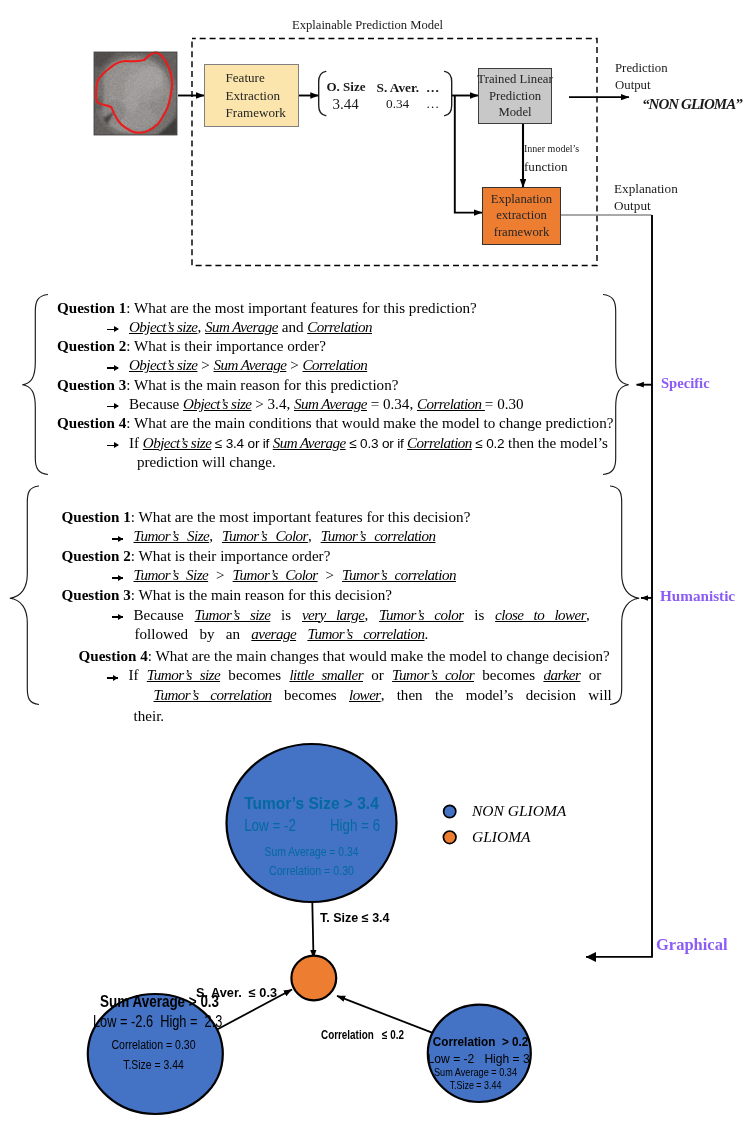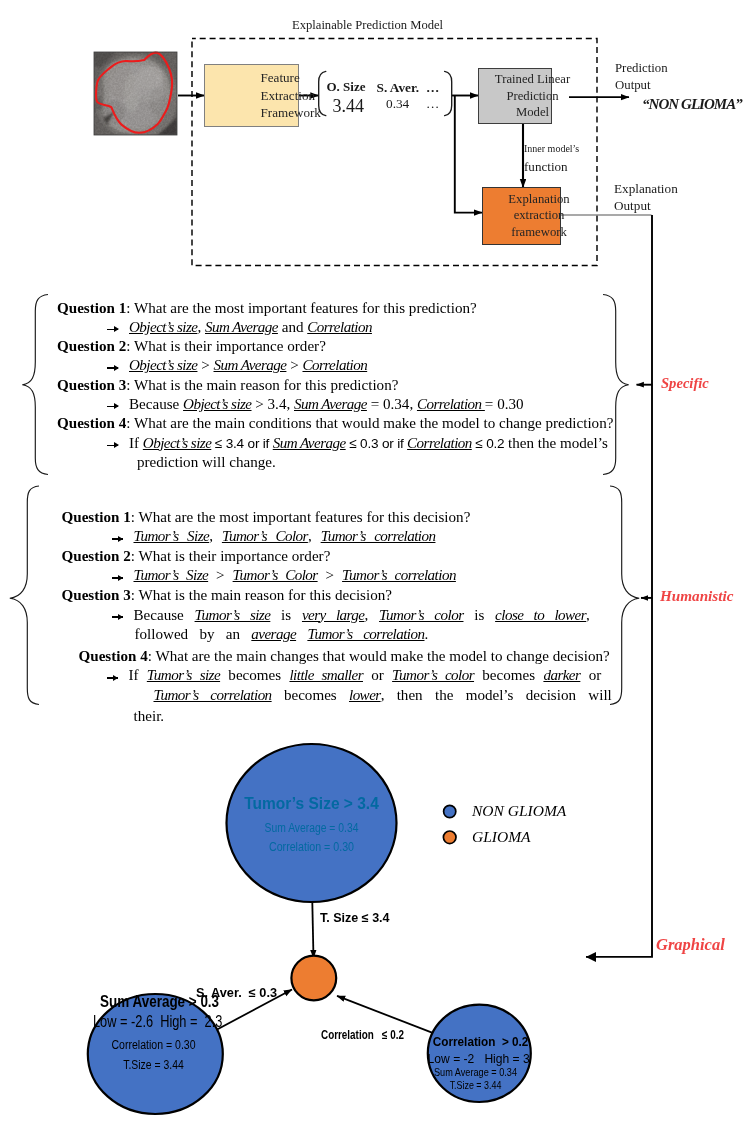--- a/index.html
+++ b/index.html
@@ -6,43 +6,43 @@
   body{width:755px;height:1125px;overflow:hidden;
        font-family:"Liberation Serif",serif;-webkit-font-smoothing:antialiased;}
   #root{position:relative;width:755px;height:1125px;background:#fff;}
   svg{display:block;overflow:visible;}
 
   
   .fbox{position:absolute;box-sizing:border-box;border:1px solid #808080;
         display:flex;flex-direction:column;align-items:center;justify-content:center;
         font-family:"Liberation Serif",serif;color:#252525;}
   .fbox.lft{align-items:flex-start;}
-  .fbox span{display:block;line-height:1.32;white-space:nowrap;margin-left:35px;}
+  .fbox span{display:block;line-height:1.32;white-space:nowrap;}
   .flabel{position:absolute;font-family:"Liberation Serif",serif;color:#1a1a1a;
           line-height:1.3;white-space:nowrap;}
 
   
   .qblock{position:absolute;font-family:"Liberation Serif",serif;color:#000;}
   .qline{white-space:nowrap;}
   .qb{font-weight:bold;margin-top:41px;}
   .ul{text-decoration:underline;font-style:italic;letter-spacing:-0.55px;}
   .sa{font-family:"Liberation Sans",sans-serif;font-size:0.9em;letter-spacing:-0.2px;}
   .ar{display:inline-block;position:relative;width:22px;vertical-align:baseline;}
   .ar i{position:absolute;left:0;bottom:1.6px;width:11.2px;height:1.5px;background:#000;
         font-style:normal;}
   .ar i::after{content:"";position:absolute;right:-0.6px;top:-2.45px;
         border-top:3.2px solid transparent;border-bottom:3.2px solid transparent;
         border-left:5.2px solid #000;}
   .elabel{position:absolute;font-family:"Liberation Sans",sans-serif;font-weight:bold;
           color:#000;white-space:nowrap;}
   .elabel.cmp{transform-origin:left center;}
   .leg{position:absolute;font-family:"Liberation Serif",serif;font-style:italic;
        color:#000;white-space:nowrap;}
-  .side{position:absolute;font-family:"Liberation Serif",serif;font-style:italic;
-        font-weight:bold;color:#ef4444;white-space:nowrap;}
+  .side{position:absolute;font-family:"Liberation Serif",serif;
+        font-weight:bold;color:#8b5cf6;white-space:nowrap;}
   .cmp{transform:scaleX(var(--sx,1));transform-origin:center center;white-space:nowrap;}
 </style>
 </head>
 <body>
 
 <div id="root">
   <svg id="main" width="755" height="1125" viewBox="0 0 755 1125" xmlns="http://www.w3.org/2000/svg">
     <defs>
       <marker id="arrow" markerWidth="9" markerHeight="9" refX="8.2" refY="3.2" orient="auto" markerUnits="userSpaceOnUse">
         <path d="M0,0 L8.6,3.2 L0,6.4 z" fill="#000"></path>
@@ -174,21 +174,21 @@
     <span>Explanation</span>
     <span>extraction</span>
     <span>framework</span>
   </div>
 
   <div class="flabel" style="left:292px;top:17px;font-size:12.6px;">Explainable Prediction Model</div>
 
   <div class="flabel" style="left:326.5px;top:79px;font-size:13px;font-weight:bold;">O. Size</div>
   <div class="flabel" style="left:376.5px;top:79px;font-size:13.3px;font-weight:bold;">S. Aver.</div>
   <div class="flabel" style="left:426px;top:79px;font-size:13.3px;font-weight:bold;">…</div>
-  <div class="flabel" style="left:332.5px;top:95.3px;font-size:18px;">3.44</div>
+  <div class="flabel" style="left:332.5px;top:95.3px;font-size:15px;">3.44</div>
   <div class="flabel" style="left:386px;top:95.3px;font-size:13.3px;">0.34</div>
   <div class="flabel" style="left:426px;top:95.3px;font-size:13.3px;">…</div>
 
   <div class="flabel" style="left:524px;top:141.5px;font-size:10px;">Inner model’s</div>
   <div class="flabel" style="left:524px;top:157.5px;font-size:13.1px;">function</div>
 
   <div class="flabel" style="left:615px;top:59.5px;font-size:12.8px;">Prediction</div>
   <div class="flabel" style="left:615px;top:76.5px;font-size:12.8px;">Output</div>
   <div class="flabel" style="left:642px;top:95px;font-size:15px;font-weight:bold;font-style:italic;letter-spacing:-0.95px;">“NON GLIOMA”</div>
 
@@ -220,20 +220,24 @@
       <div class="qline" style="position: absolute; top: 198.5px; left: 72px;"><span>their.</span></div>
     </div>
 
   <div class="side" style="left:661px;top:375px;font-size:14.6px;">Specific</div>
   <div class="side" style="left:660px;top:586.5px;font-size:15.2px;">Humanistic</div>
   <div class="side" style="left:656px;top:934.5px;font-size:16.5px;">Graphical</div>
 
   <div class="cnode-txt" style="position:absolute;left:226px;top:796.5px;width:171px;text-align:center;
               font-family:'Liberation Sans',sans-serif;color:#0369a1;">
     <div class="cmp" style="font-weight:bold;font-size:16.5px;line-height:13px;--sx:0.94;">Tumor’s Size &gt; 3.4</div>
+    <div style="position:relative;height:24px;">
+      <div class="cmp" style="position:absolute;left:-12px;top:9px;width:112px;font-size:16.5px;line-height:13px;--sx:0.81;">Low = -2</div>
+      <div class="cmp" style="position:absolute;right:-14px;top:9px;width:112px;font-size:16.5px;line-height:13px;--sx:0.81;">High = 6</div>
+    </div>
     <div class="cmp" style="font-size:12px;line-height:19.3px;padding-top:9px;--sx:0.862;">Sum Average = 0.34</div>
     <div class="cmp" style="font-size:12px;line-height:19.3px;--sx:0.889;">Correlation = 0.30</div>
   </div>
 
   <div class="cnode-txt" style="position:absolute;left:88px;top:995px;width:131px;text-align:center;
               font-family:'Liberation Sans',sans-serif;color:#000;">
     <div class="cmp" style="font-weight:bold;font-size:16.5px;line-height:12px;--sx:0.815;">Sum Average &gt; 0.3</div>
     <div class="cmp" style="font-size:16.5px;line-height:20px;padding-top:3.5px;--sx:0.775;margin-left:-11px;">Low = -2.6 &nbsp;High = &nbsp;2.3</div>
     <div class="cmp" style="font-size:12px;line-height:19.8px;padding-top:5.3px;--sx:0.879;">Correlation = 0.30</div>
     <div class="cmp" style="font-size:12px;line-height:19.8px;--sx:0.867;">T.Size = 3.44</div>

